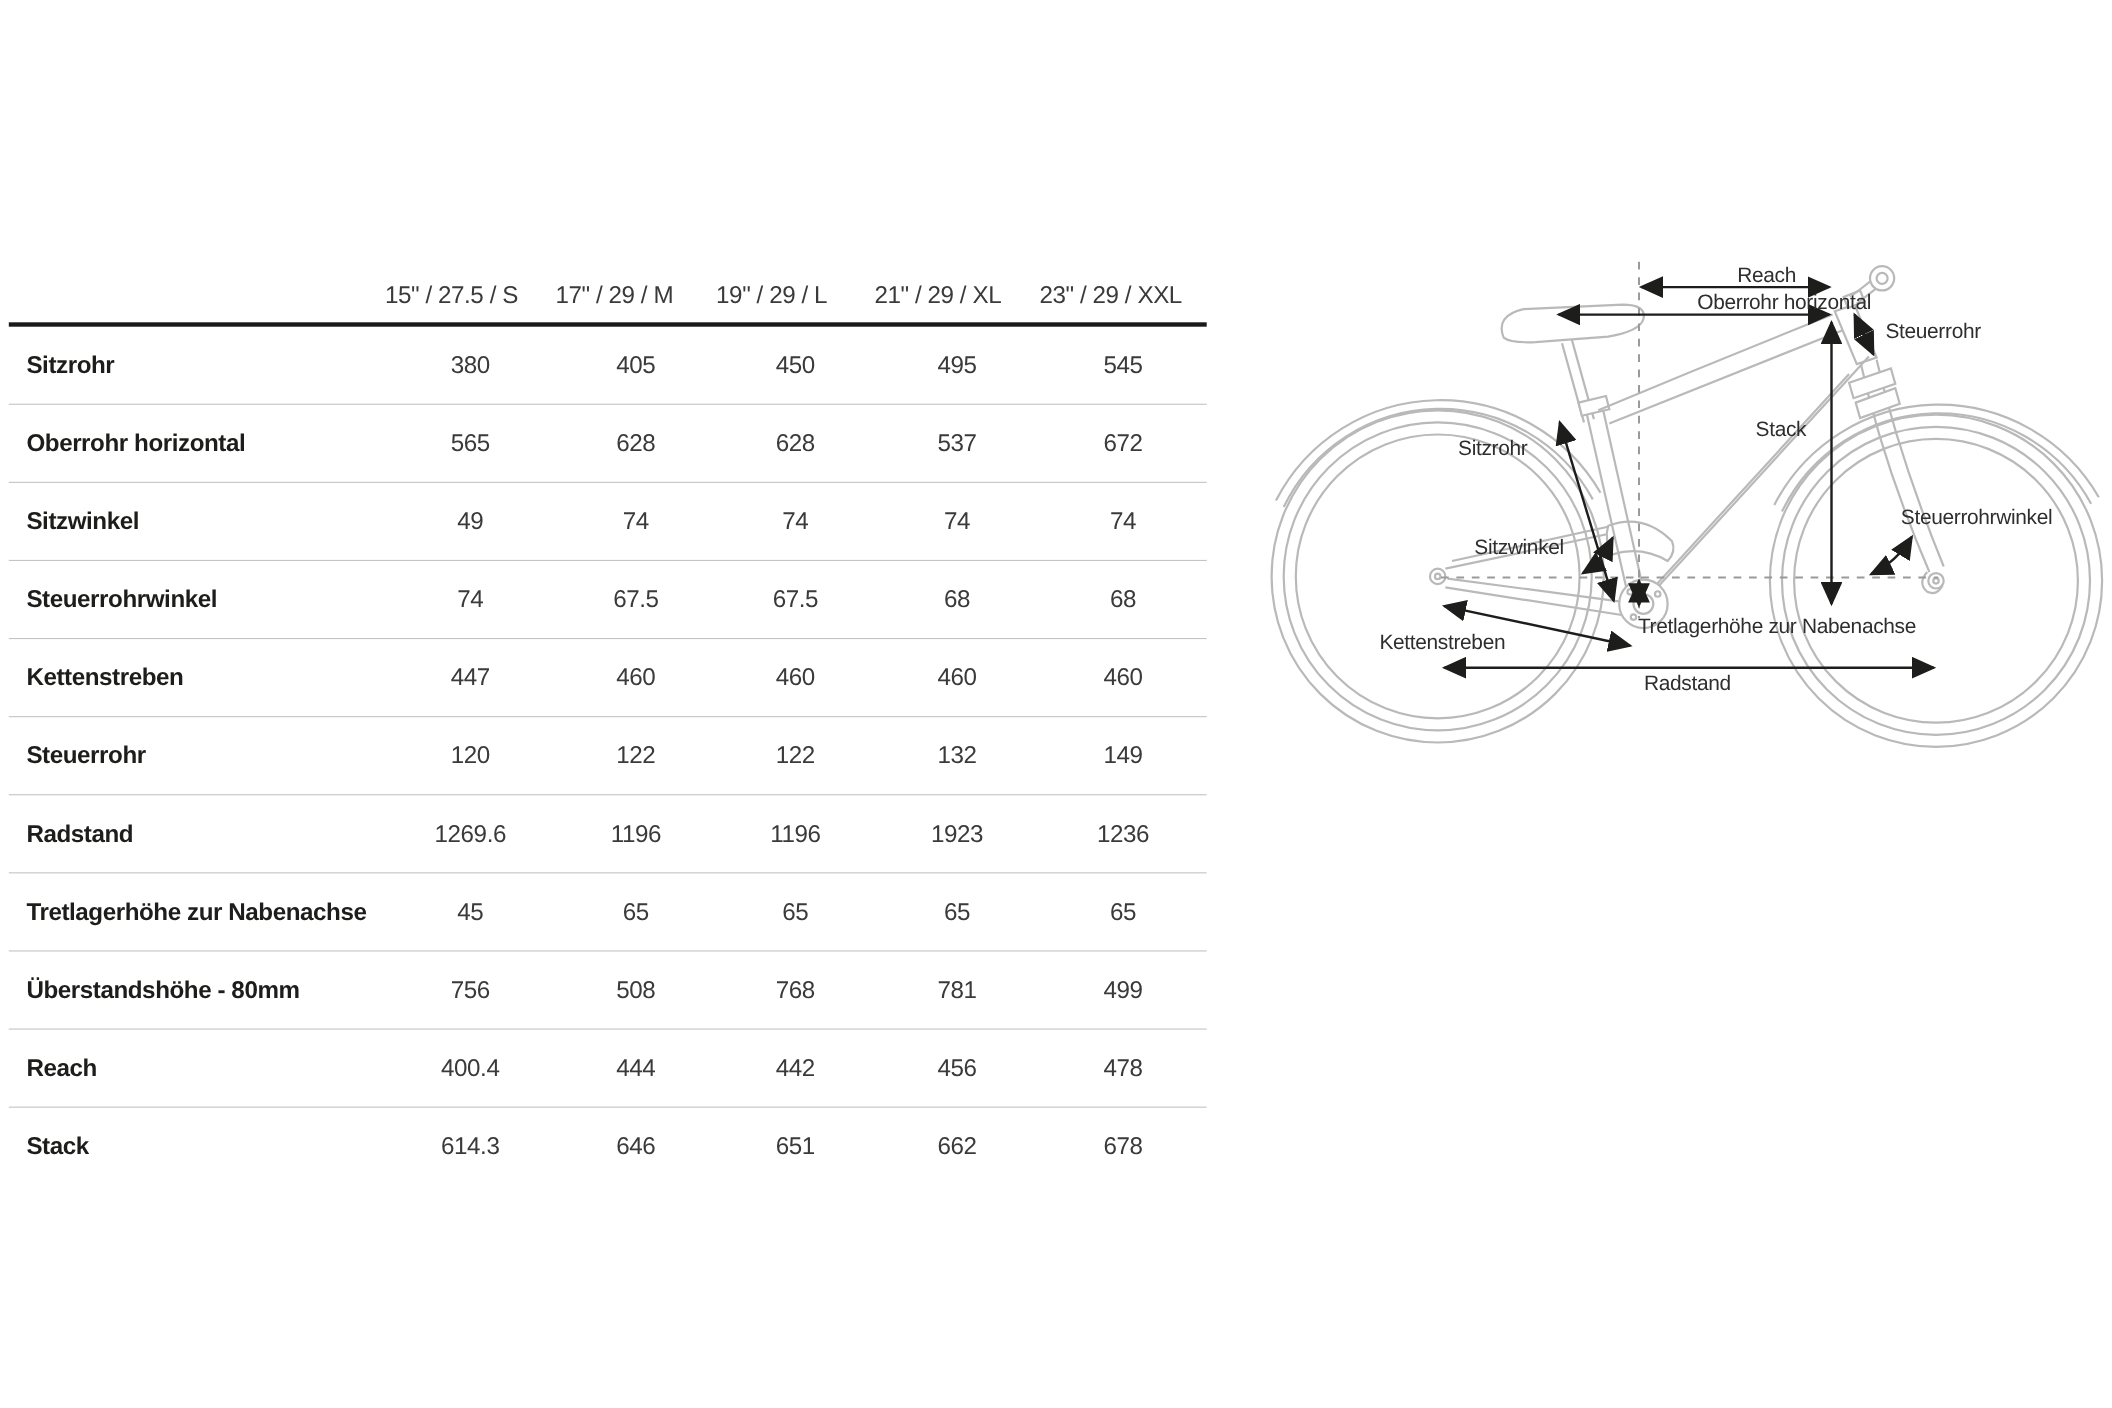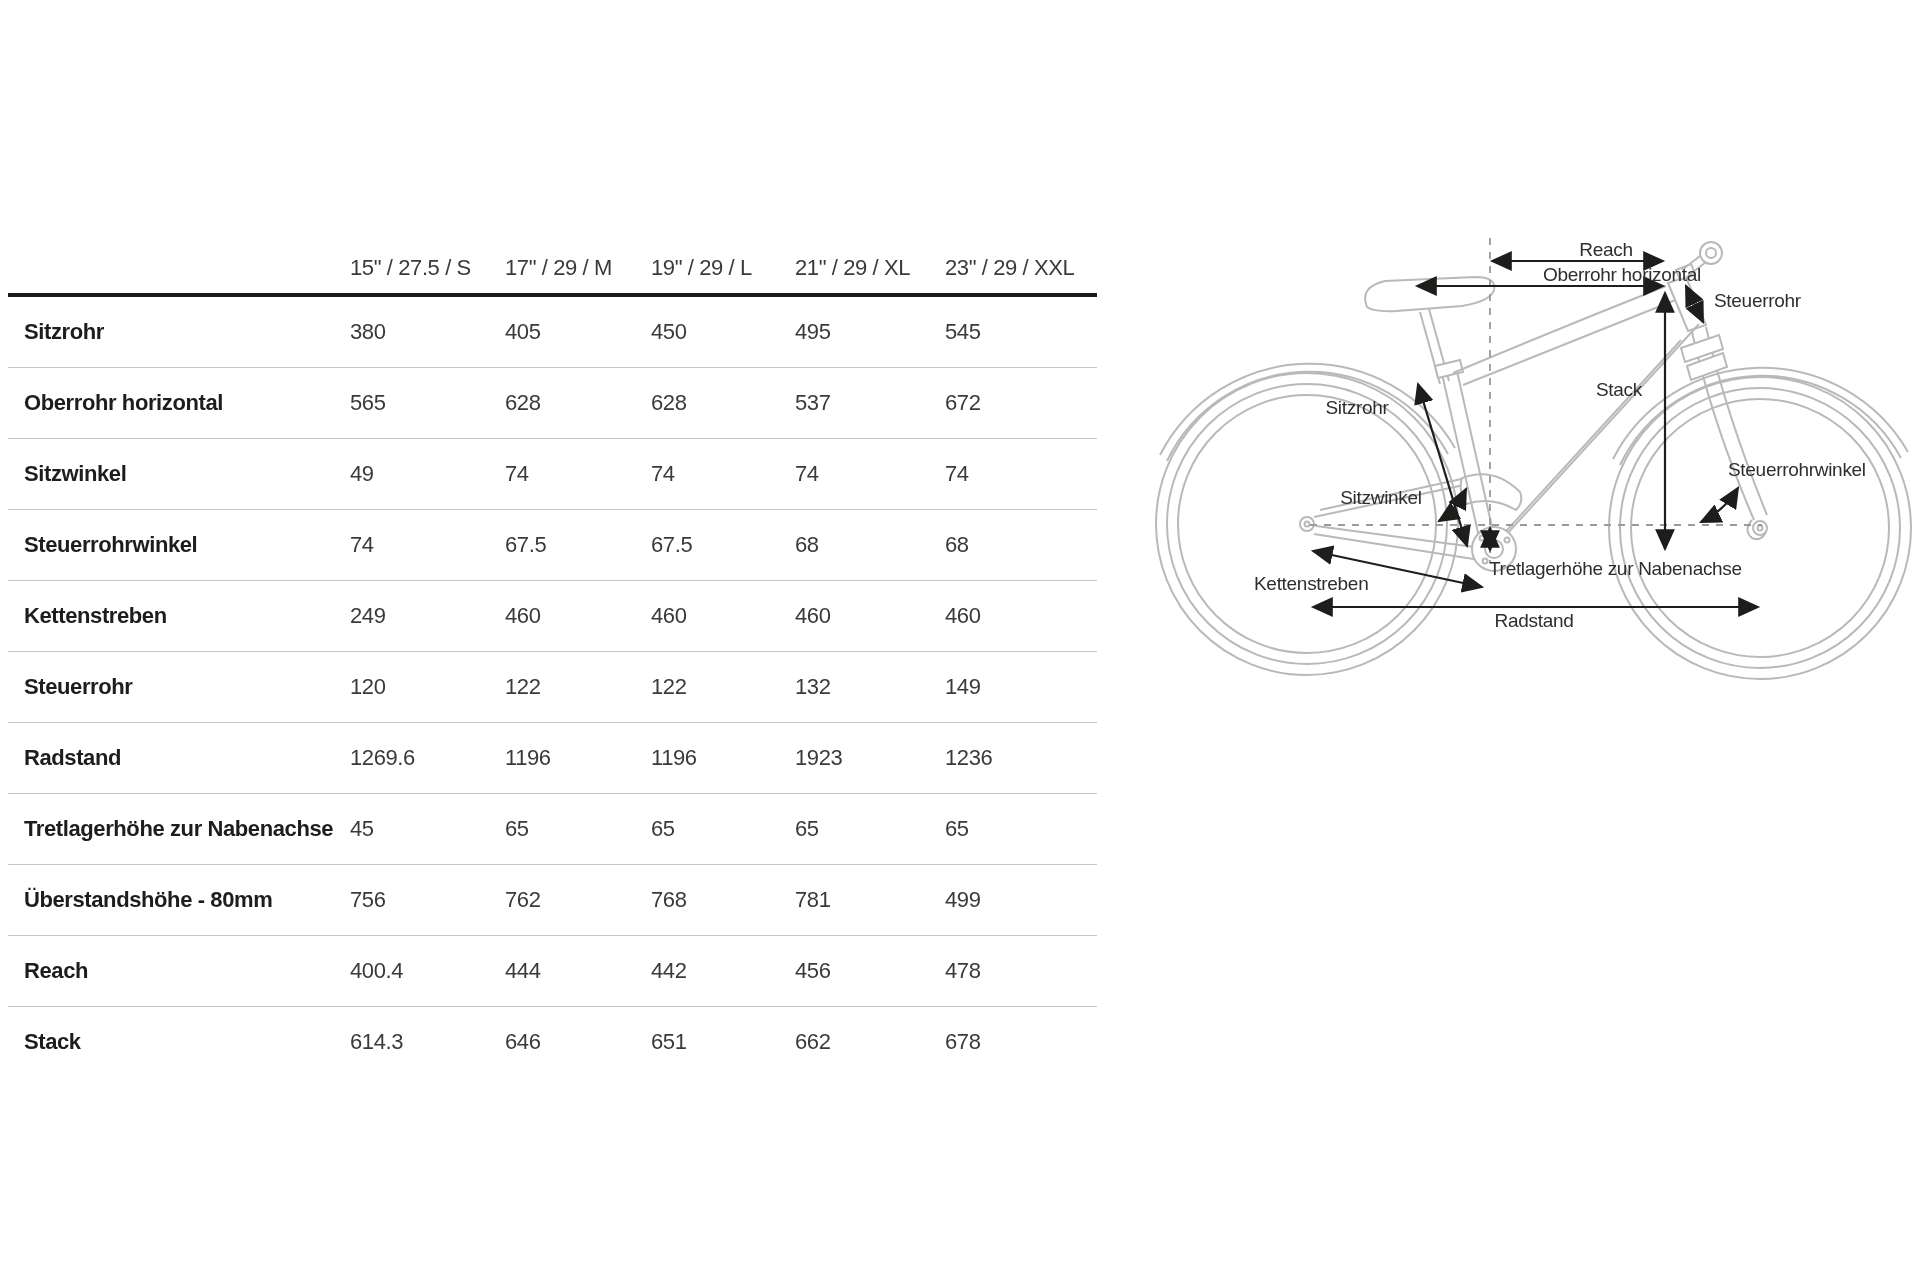--- a/index.html
+++ b/index.html
@@ -28,21 +28,21 @@
     grid-template-columns:342px 155px 146px 144px 150px 152px;
     height:70px;align-items:center;
     border-bottom:1px solid #c4c4c4;
   }
   .trow:last-child{border-bottom:none;}
   .rlabel{
     padding-left:16px;font-weight:bold;font-size:22px;
     letter-spacing:-0.4px;color:#1d1d1b;white-space:nowrap;
   }
   .rval{
-    font-size:22px;letter-spacing:-0.4px;color:#3a3a3a;white-space:nowrap;
+    font-size:22px;letter-spacing:-0.4px;color:#3a3a3a;white-space:nowrap;text-align:center;
   }
   
   .bike-diagram{
     position:absolute;left:1130px;top:160px;width:790px;height:520px;
   }
   .bike-diagram text{
     font-family:"Liberation Sans","DejaVu Sans",sans-serif;
     font-size:19px;letter-spacing:-0.3px;fill:#2e2e2e;
   }
 </style>
@@ -86,21 +86,21 @@
   <div class="trow">
     <div class="rlabel">Steuerrohrwinkel</div>
     <div class="rval">74</div>
     <div class="rval">67.5</div>
     <div class="rval">67.5</div>
     <div class="rval">68</div>
     <div class="rval">68</div>
   </div>
   <div class="trow">
     <div class="rlabel">Kettenstreben</div>
-    <div class="rval">249</div>
+    <div class="rval">447</div>
     <div class="rval">460</div>
     <div class="rval">460</div>
     <div class="rval">460</div>
     <div class="rval">460</div>
   </div>
   <div class="trow">
     <div class="rlabel">Steuerrohr</div>
     <div class="rval">120</div>
     <div class="rval">122</div>
     <div class="rval">122</div>
@@ -119,21 +119,21 @@
     <div class="rlabel">Tretlagerhöhe zur Nabenachse</div>
     <div class="rval">45</div>
     <div class="rval">65</div>
     <div class="rval">65</div>
     <div class="rval">65</div>
     <div class="rval">65</div>
   </div>
   <div class="trow">
     <div class="rlabel">Überstandshöhe - 80mm</div>
     <div class="rval">756</div>
-    <div class="rval">762</div>
+    <div class="rval">508</div>
     <div class="rval">768</div>
     <div class="rval">781</div>
     <div class="rval">499</div>
   </div>
   <div class="trow">
     <div class="rlabel">Reach</div>
     <div class="rval">400.4</div>
     <div class="rval">444</div>
     <div class="rval">442</div>
     <div class="rval">456</div>

